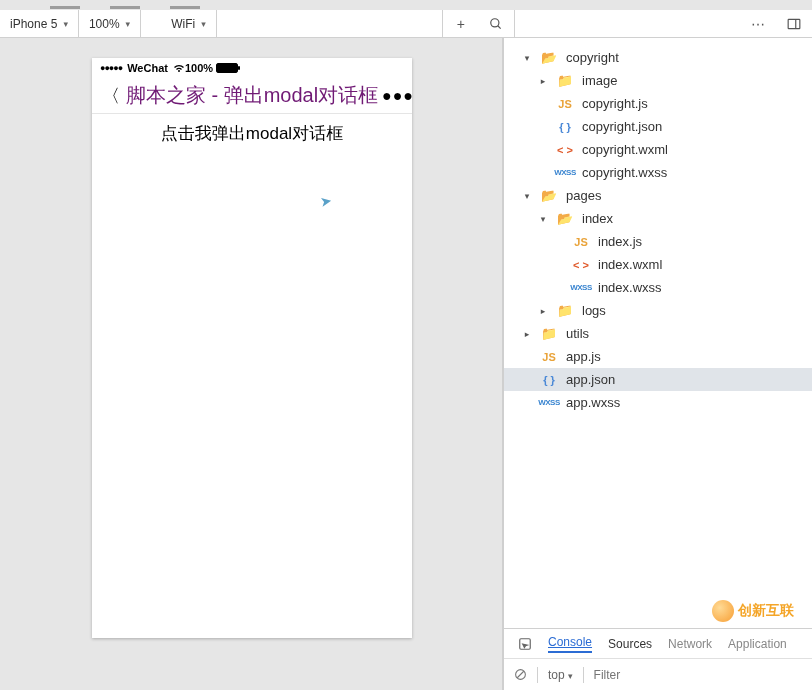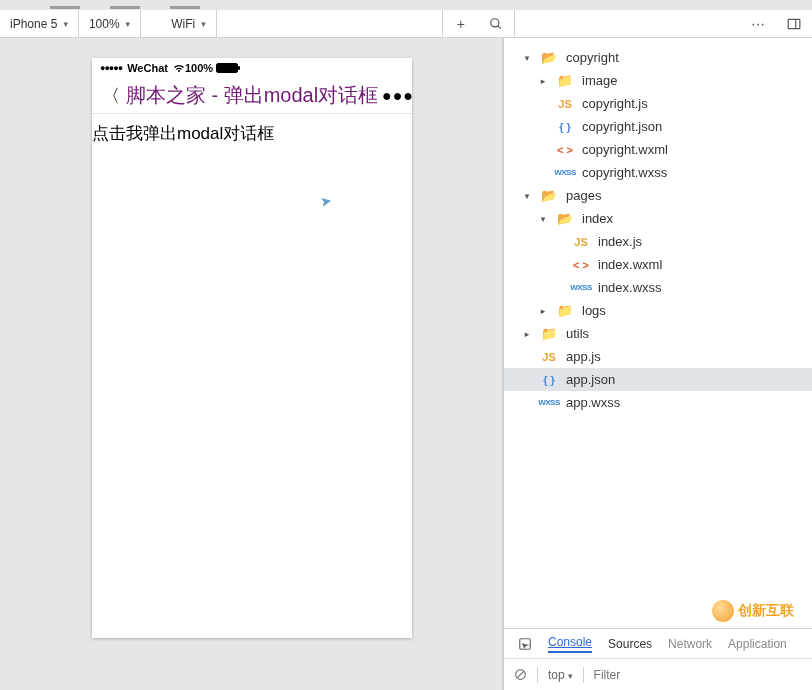--- a/index.html
+++ b/index.html
@@ -34,21 +34,21 @@
   .battery { width: 22px; height: 10px; border: 1px solid #000; border-radius: 2px; position: relative; display:inline-block;}
   .battery::after { content:""; position:absolute; right:-3px; top:2px; width:2px; height:4px; background:#000; border-radius:1px;}
   .battery i { display:block; width:100%; height:100%; background:#000;}
 
   .navbar { height: 36px; display: flex; align-items: center; padding: 0 10px; border-bottom: 1px solid #e5e5e5; }
   .nav-back { font-size: 18px; font-weight: 300; color:#000; width:20px;}
   .nav-title { flex: 1; text-align: center; font-size: 20px; color: #701a75; }
   .nav-more { font-size: 16px; letter-spacing: 1px; width:20px; text-align:right;}
 
   .page-body .hint { font-size: 14px; padding: 4px 6px; color:#000; }
-  .page-body .modal-btn { text-align: left; font-size: 17px; padding: 8px 0; }
+  .page-body .modal-btn { text-align: center; font-size: 17px; padding: 8px 0; }
   .cursor-icon { position:absolute; top:135px; left:228px; font-size:14px; color:#5aa1c8; transform: rotate(-10deg); }
 
   
   .tree { flex: 1; overflow: auto; padding: 8px 0 20px 0; font-size: 13px; color: #333; }
   .node { display: flex; align-items: center; height: 23px; gap: 6px; padding-left: 4px; cursor: pointer; }
   .node.selected { background: #e0e4e9; }
   .caret { width: 10px; font-size: 9px; color: #555; text-align:center; }
   .caret.spacer-c { visibility: hidden; }
   .ficon { display: inline-flex; align-items:center; justify-content:center; width: 22px; font-size: 11px; font-weight: 700; text-align:center; }
   .fold { color: #666; font-size:13px; }

